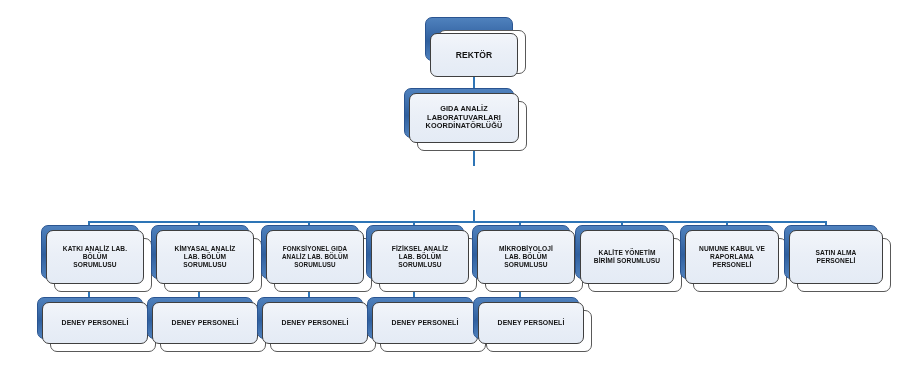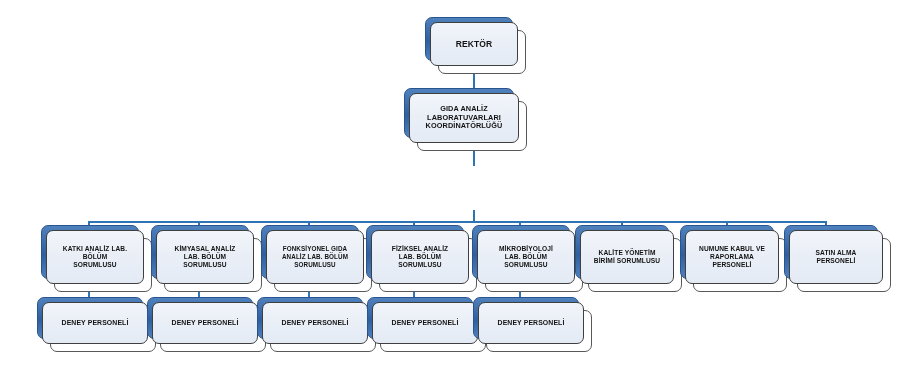--- a/index.html
+++ b/index.html
@@ -74,21 +74,21 @@
     <div class="line vline" style="left: 726px; top: 221px; height: 11px;"></div>
     <div class="line vline" style="left: 825px; top: 221px; height: 11px;"></div>
     <div class="line vline" style="left: 88px; top: 284px; height: 20px;"></div>
     <div class="line vline" style="left: 198px; top: 284px; height: 20px;"></div>
     <div class="line vline" style="left: 308px; top: 284px; height: 20px;"></div>
     <div class="line vline" style="left: 413px; top: 284px; height: 20px;"></div>
     <div class="line vline" style="left: 519px; top: 284px; height: 20px;"></div>
     <div class="node" style="left: 430px; top: 22px; width: 88px; height: 44px;">
       <div class="plate-blue" style="left: -5px; top: -5px;"></div>
       <div class="plate-white" style="left: 8px; top: 8px;"></div>
-      <div class="plate-main" style="left: 0px; top: 0px;">
+      <div class="plate-main" style="left: 0px; top: 11px;">
         <div class="label" style="font-size: 8.5px;">REKTÖR</div>
       </div>
     </div>
     <div class="node" style="left: 409px; top: 93px; width: 110px; height: 50px;">
       <div class="plate-blue" style="left: -5px; top: -5px;"></div>
       <div class="plate-white" style="left: 8px; top: 8px;"></div>
       <div class="plate-main" style="left: 0px; top: 0px;">
         <div class="label" style="font-size: 7.3px;">GIDA ANALİZ
 LABORATUVARLARI
 KOORDİNATÖRLÜĞÜ</div>

